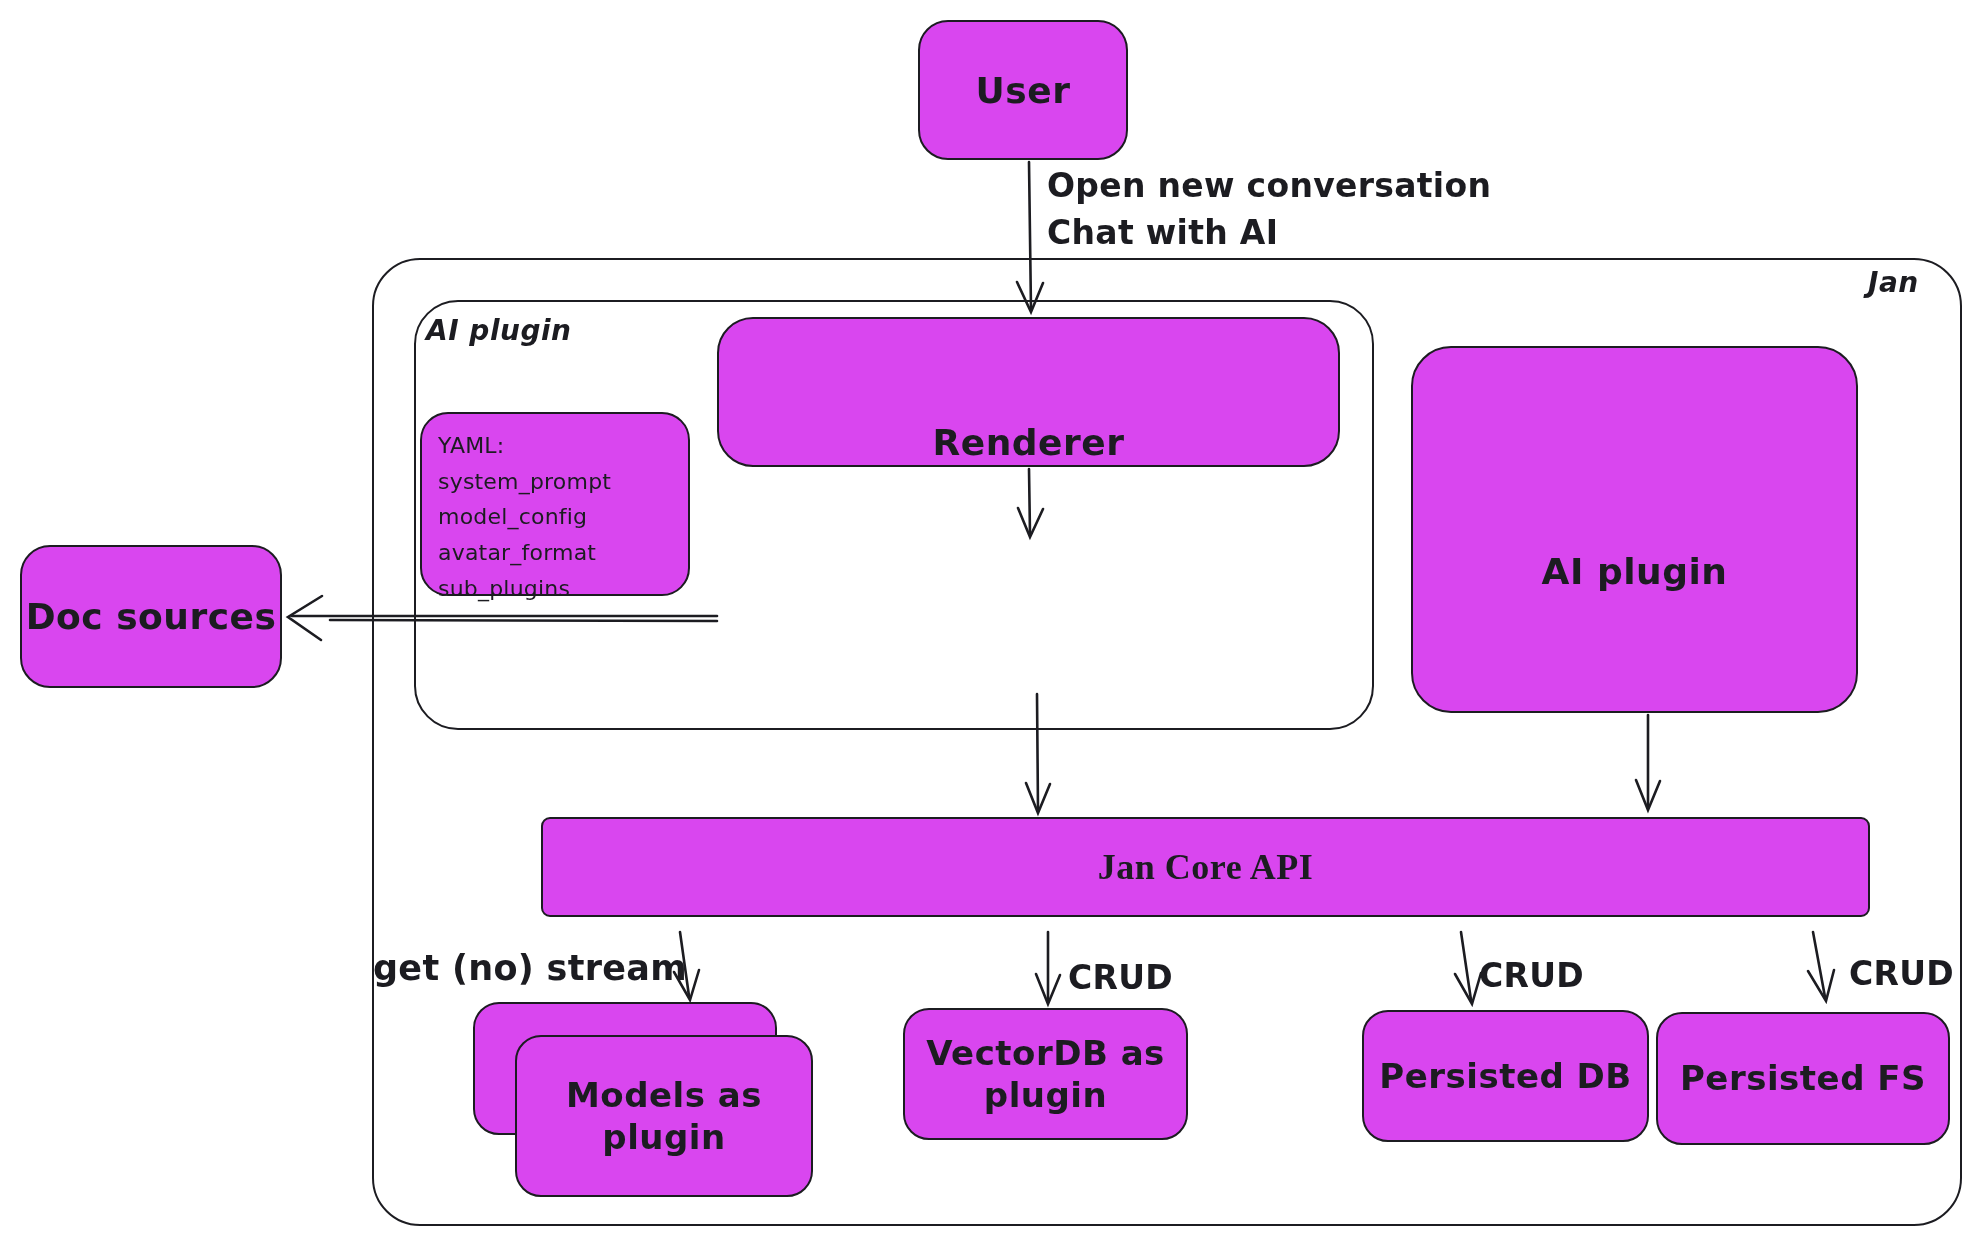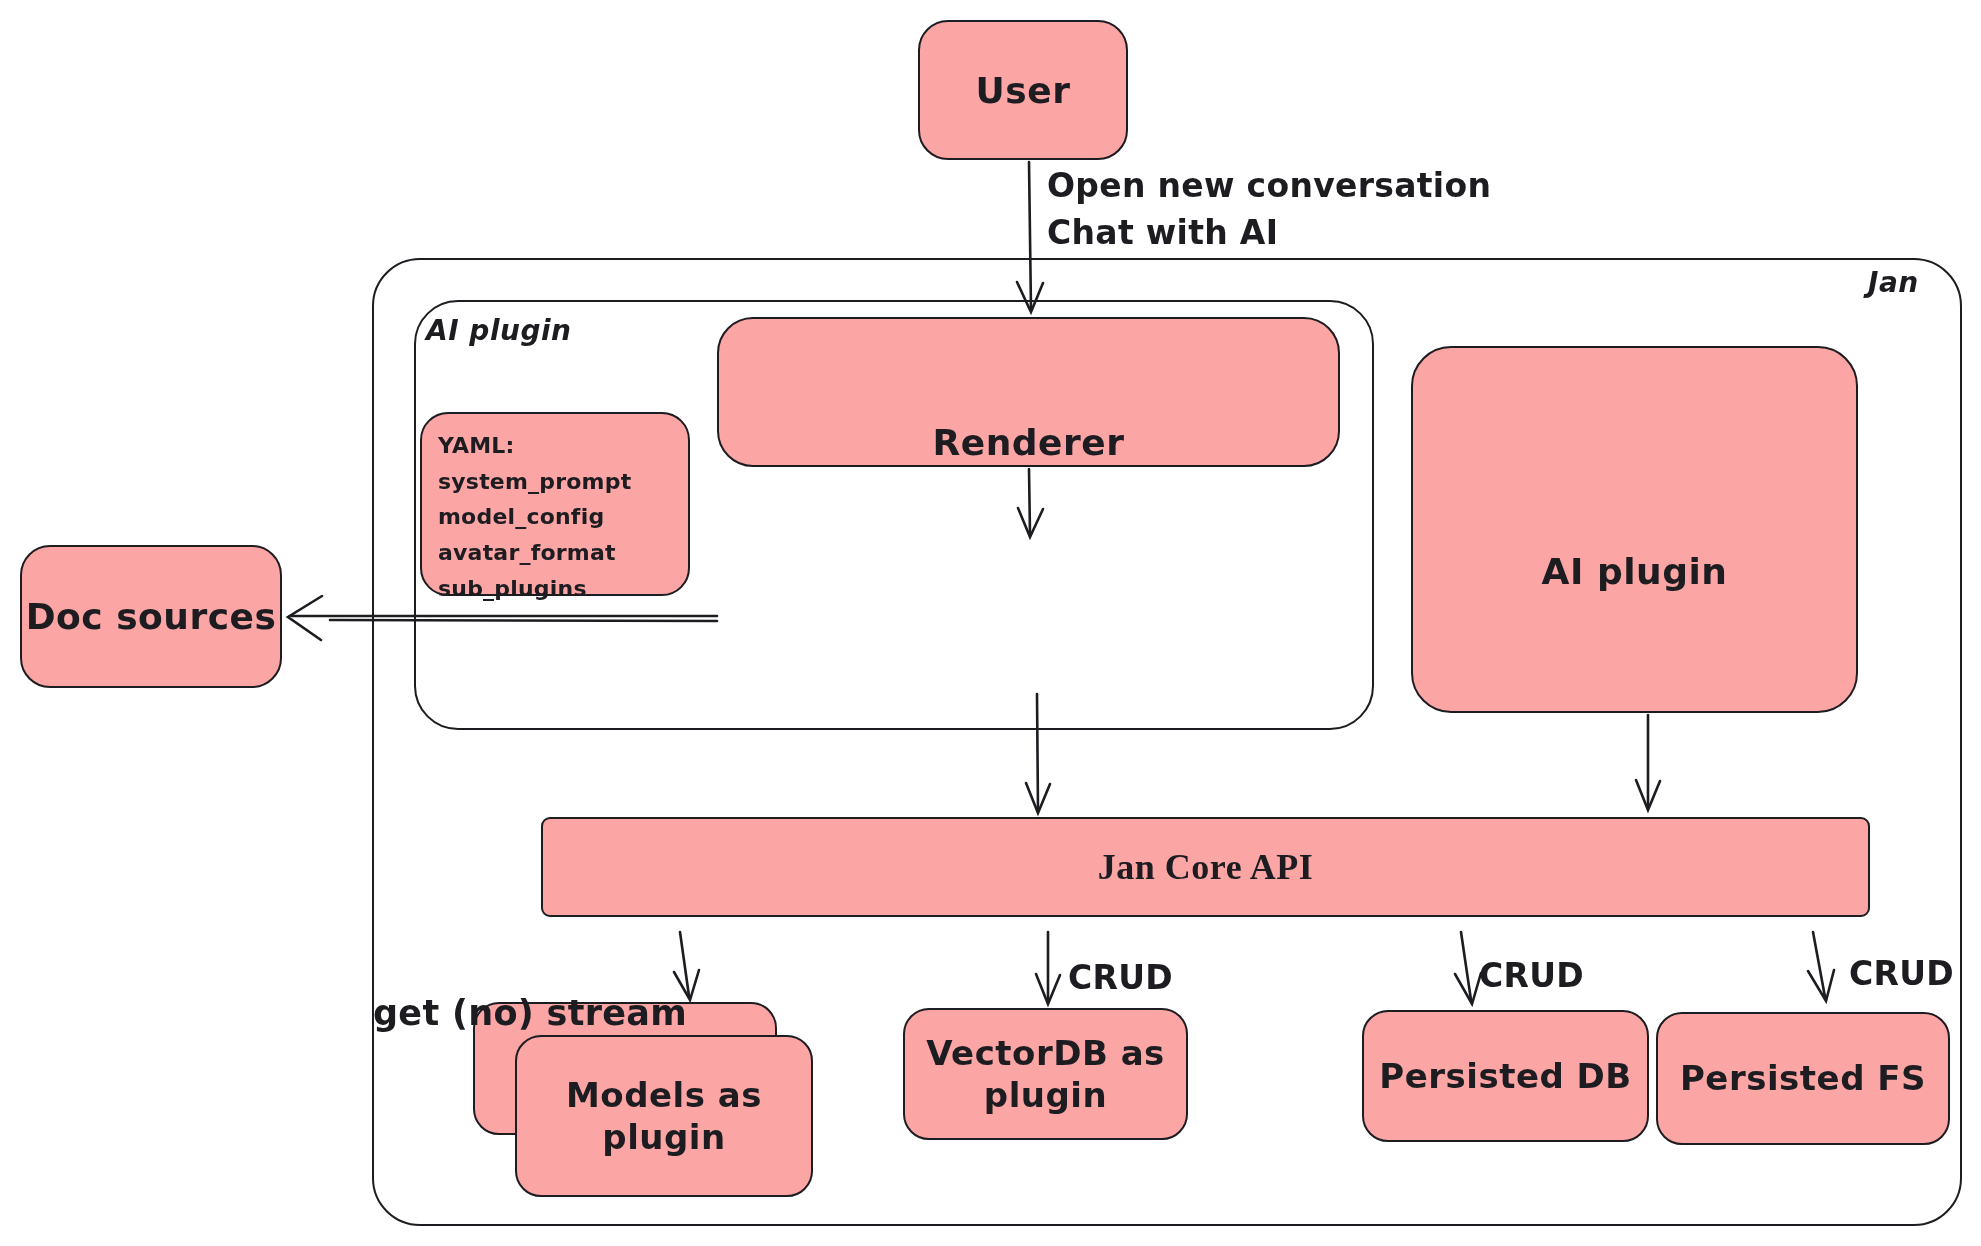--- a/index.html
+++ b/index.html
@@ -7,41 +7,41 @@
     position:relative;
     width:1981px;height:1246px;
     background:#ffffff;
     font-family:"DejaVu Sans","Liberation Sans",sans-serif;
     color:#1c1c21;
     overflow:hidden;
   }
   .box{
     position:absolute;
     border:2.5px solid #1c1c21;
-    background:#fca5a5;
+    background:#d946ef;
     display:flex;align-items:center;justify-content:center;
     text-align:center;
     box-sizing:border-box;
     color:#1c1c21;
   }
   .container{background:transparent;}
   .node-label{font-size:36px;font-weight:600;letter-spacing:0.5px;line-height:1.25;}
   .corner-label{
     position:absolute;font-size:28px;font-weight:600;letter-spacing:0.5px;
     color:#1c1c21;white-space:nowrap;font-style:italic;
   }
   .edge-label{
     position:absolute;font-size:33px;font-weight:600;letter-spacing:0.3px;
     color:#1c1c21;white-space:nowrap;z-index:6;
   }
   #yaml-note{
     justify-content:flex-start;align-items:flex-start;
     text-align:left;padding:14px 10px 10px 16px;
   }
-  #yaml-note .yaml-line{display:block;font-size:22px;font-weight:700;line-height:1.62;letter-spacing:0.2px;}
+  #yaml-note .yaml-line{display:block;font-size:22px;font-weight:400;line-height:1.62;letter-spacing:0.2px;}
   #arrow-layer{position:absolute;left:0;top:0;z-index:5;pointer-events:none;}
   .lvl1{z-index:1}.lvl2{z-index:2}.lvl3{z-index:3}
 </style>
 </head>
 <body>
 
 <div id="canvas">
 
   <div class="box container lvl1" style="left:372px;top:258px;width:1590px;height:968px;border-radius:48px;"></div>
   <div class="corner-label" style="left:1868px;top:266px;">Jan</div>
@@ -95,21 +95,21 @@
 
   <div class="box lvl2" style="left:1656px;top:1012px;width:294px;height:133px;border-radius:26px;">
     <span class="node-label" style="font-size:34px;">Persisted FS</span>
   </div>
 
   <div class="edge-label" style="left:1047px;top:166px;">
     <div>Open new conversation</div>
     <div style="margin-top:8px;">Chat with AI</div>
   </div>
 
-  <div class="edge-label" style="left:373px;top:948px;font-size:35px;margin-top:45px;">get (no) stream</div>
+  <div class="edge-label" style="left:373px;top:948px;font-size:35px;">get (no) stream</div>
 
   <div class="edge-label" style="left:1068px;top:958px;">CRUD</div>
 
   <div class="edge-label" style="left:1479px;top:956px;">CRUD</div>
 
   <div class="edge-label" style="left:1849px;top:954px;">CRUD</div>
 
   <svg id="arrow-layer" width="1981" height="1246" viewBox="0 0 1981 1246" fill="none" stroke="#1c1c21" stroke-width="2.6" stroke-linecap="round">
 
     <g>

